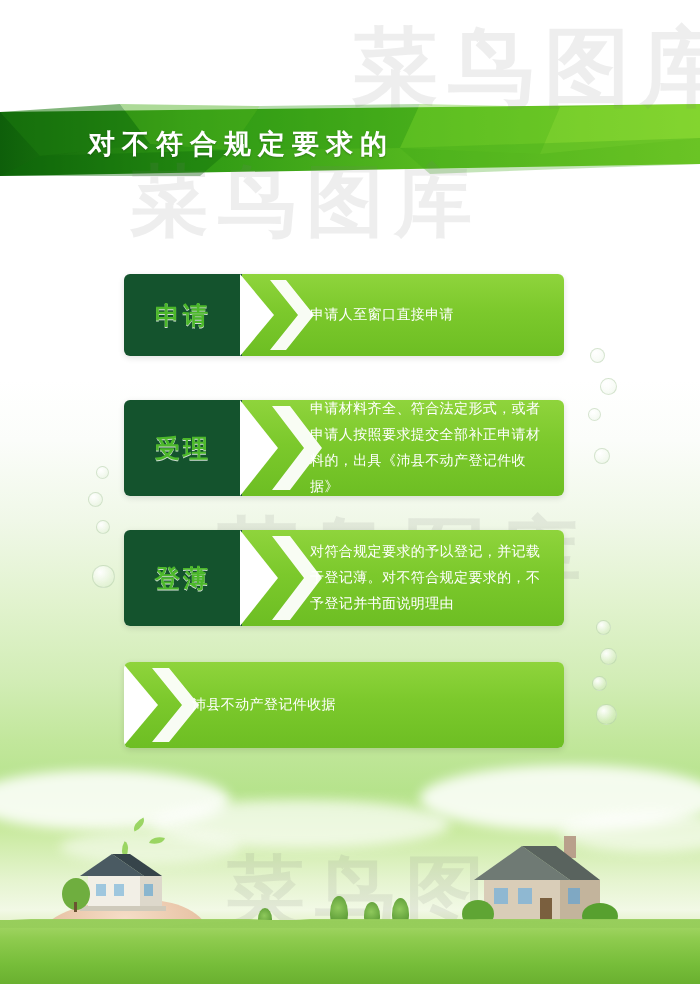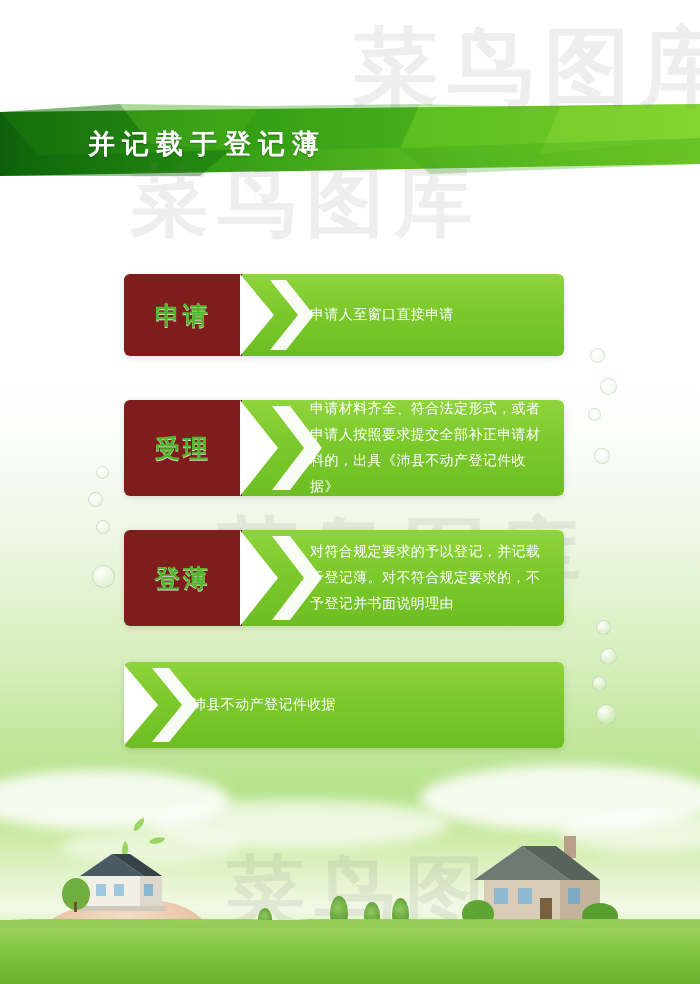--- a/index.html
+++ b/index.html
@@ -140,21 +140,21 @@
     display: flex;
     align-items: stretch;
     overflow: hidden;
   }
   .step-label {
     width: 118px;
     flex: 0 0 118px;
     display: flex;
     align-items: center;
     justify-content: center;
-    background: #7f1d1d;
+    background: #14532d;
   }
   .step-label span {
     font-size: 25px;
     font-weight: bold;
     letter-spacing: 3px;
     color: #4cb82a;
     font-family: "DejaVu Serif", "Liberation Serif", serif;
     text-shadow: 0 1px 0 rgba(255,255,255,.8);
   }
   .step-body {
@@ -264,21 +264,21 @@
       <polygon points="0,8 700,0 700,60 0,72" fill="url(#bg1)"></polygon>
       <polygon points="0,8 120,0 150,40 40,52" fill="#1b7a0f" opacity=".55"></polygon>
       <polygon points="120,0 260,2 230,46 150,40" fill="#49ae1b" opacity=".45"></polygon>
       <polygon points="260,2 420,0 400,44 230,46" fill="#2f9a14" opacity=".35"></polygon>
       <polygon points="420,0 560,3 540,50 400,44" fill="#6ac726" opacity=".4"></polygon>
       <polygon points="560,3 700,0 700,34 540,50" fill="#8ad936" opacity=".45"></polygon>
       <polygon points="40,52 230,46 200,72 0,72" fill="#0f6b0b" opacity=".4"></polygon>
       <polygon points="400,44 700,34 700,60 430,70" fill="#3da417" opacity=".3"></polygon>
     </svg>
   </div>
-  <div class="banner-title">并记载于登记薄</div>
+  <div class="banner-title">对不符合规定要求的</div>
 
   <div class="watermark">
     <div class="wm wm1">菜鸟图库</div>
     <div class="wm wm2">菜鸟图库</div>
     <div class="wm wm3">菜鸟图库</div>
     <div class="wm wm4">菜鸟图库</div>
   </div>
 
   <div class="bubble" style="left:590px; top:348px; width:13px; height:13px;"></div>
   <div class="bubble" style="left:600px; top:378px; width:15px; height:15px;"></div>

